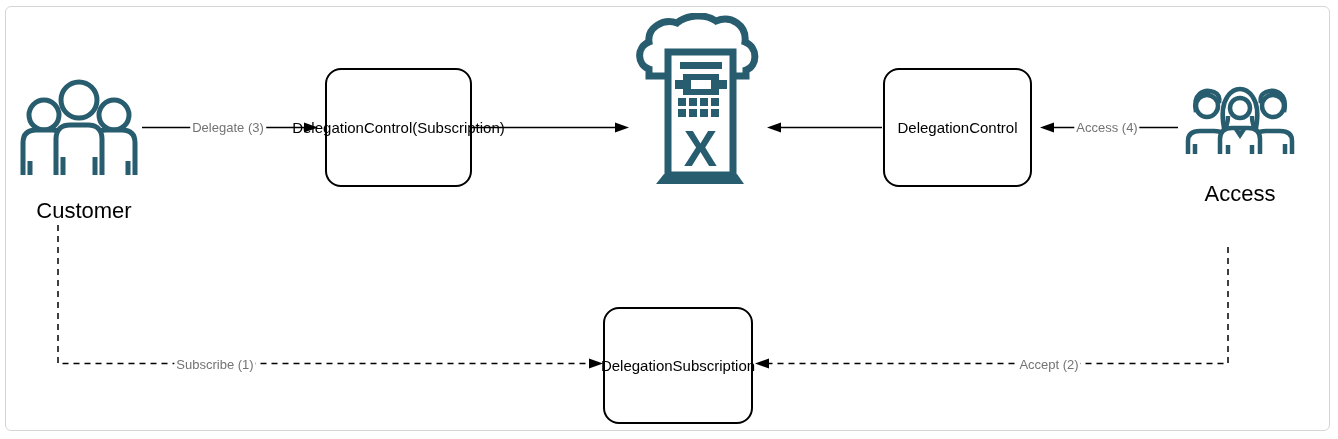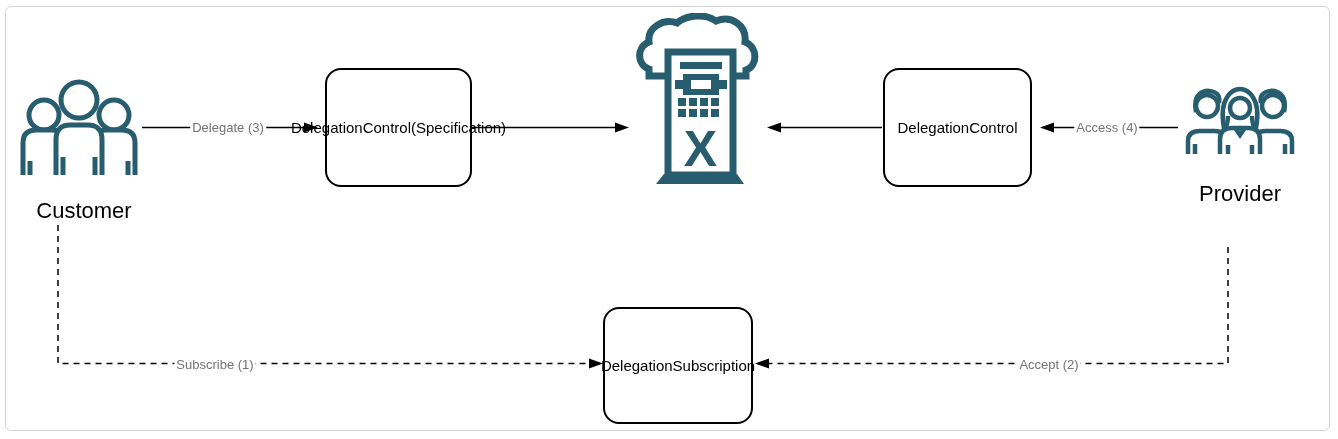--- a/index.html
+++ b/index.html
@@ -126,27 +126,27 @@
         <path d="M44,70 V55 C44,46 50,44 56,44 H72 C78,44 84,46 84,55 V70" fill="#fff"></path>
         <path d="M60,45 L64,51 L68,45"></path>
         <path d="M19,70 V60"></path>
           <path d="M52,70 V61"></path>
           <path d="M76,70 V61"></path>
           <path d="M109,70 V60"></path>
       </g>
     </svg>
   </div>
   <div class="actor-label" style="left:1175px;top:179px;width:130px">
-    <div>Provider</div>
+    <div>Access</div>
   </div>
 
   <div class="node tall" style="left:325px;top:68px;width:147px;height:119px">
     <span>Delegation</span>
     <span>Control</span>
-    <span>(Specification)</span>
+    <span>(Subscription)</span>
   </div>
 
   <div class="node tall" style="left:883px;top:68px;width:149px;height:119px">
     <span>Delegation</span>
     <span>Control</span>
   </div>
 
   <div class="node sub" style="left:603px;top:307px;width:150px;height:117px">
     <span>Delegation</span>
     <span>Subscription</span>

